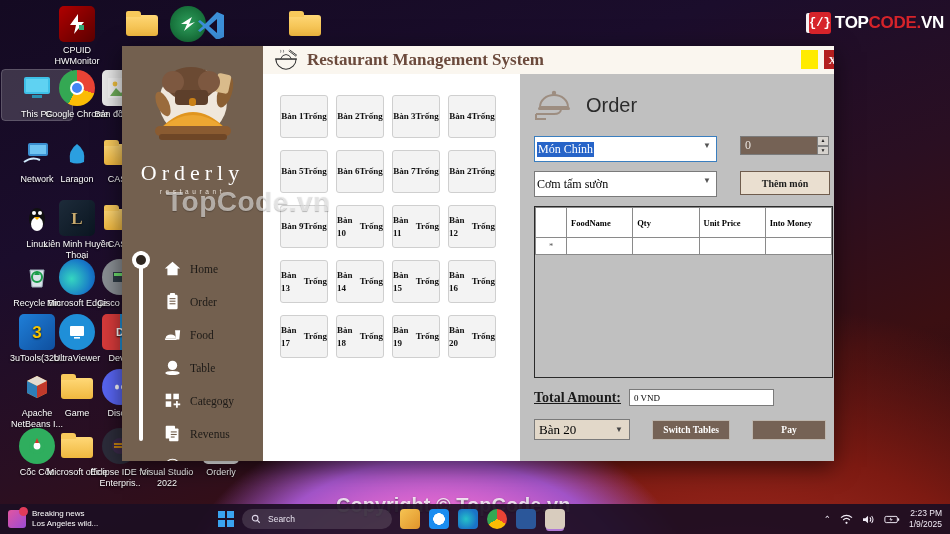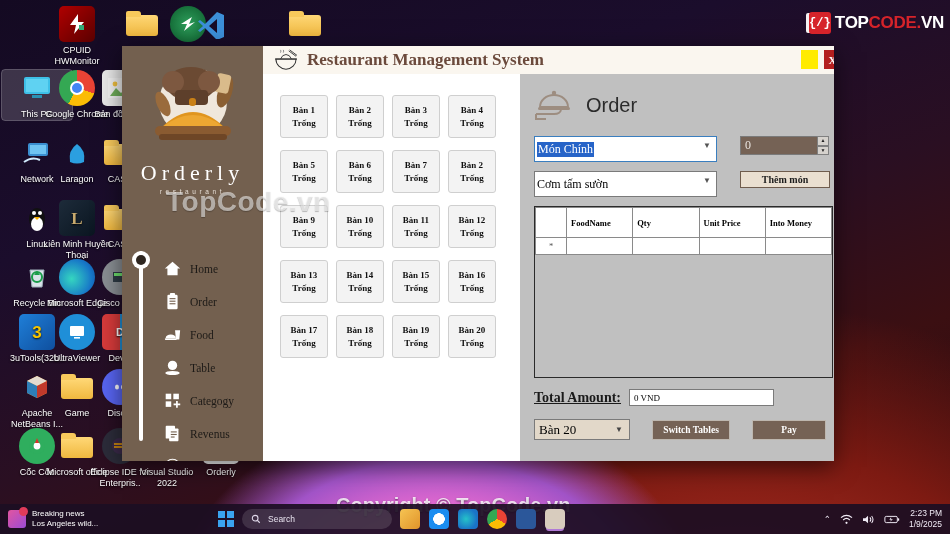--- a/index.html
+++ b/index.html
@@ -71,21 +71,21 @@
   #apptitle { font-family:"Liberation Serif", serif; font-weight:bold; font-size:17px; color:#6b4a3c; }
   .wbtns { position:absolute; right:6px; top:4px; display:flex; gap:6px; }
   .wbtn { width:17px; height:19px; font-size:11px; font-weight:bold; display:flex; align-items:center; justify-content:center; cursor:pointer; }
   .wbtn.min { background:#ffeb00; color:#ffeb00; }
   .wbtn.close { background:#b31f1f; color:#fff; font-family:"Liberation Serif", serif; }
   #body-row { flex:1; display:flex; min-height:0; }
   #tables-pane { width:257px; flex:0 0 257px; background:#fff; padding:21px 0 0 17px; }
   .trow { display:flex; gap:8px; margin-bottom: 12px; }
   .tbtn {
     width:48px; height:43px; background:#f3f3f3; border:1px solid #cfcfcf; border-radius:3px;
-    display:flex; flex-direction:column; align-items:center; justify-content:center;
+    display:flex; align-items:center; justify-content:center;
     font-family:"Liberation Serif", serif; font-weight:bold; font-size:9px; color:#111; cursor:pointer; line-height:13px;
   }
   #order-pane { flex:1; background:#c0c0c0; padding:14px 14px 0 14px; position:relative; }
   .order-head { display:flex; align-items:center; gap:12px; margin-bottom:14px; }
   .order-head .cloche { width:40px; height:34px; }
   .order-title { font-size:20px; color:#2b2b2b; }
   .ctrl-row { display:flex; align-items:flex-start; gap:0; margin-bottom:9px; }
   .cbox {
     width:183px; height:19px; background:#fff; border:1px solid #7a7a7a;
     display:flex; align-items:center; padding:12px 2px; position:relative;
@@ -95,21 +95,21 @@
   .cbox .sel-txt { background:#2764c8; color:#fff; padding:0 1px; }
   .cbox .arrow { position:absolute; right:5px; top:4px; font-size:8px; color:#555; }
   .spin {
     width:78px; height:19px; background:#756255; border:1px solid #7a7a7a; color:#e9e4df;
     font-family:"Liberation Serif", serif; font-size:12px; padding-left:4px; display:flex; align-items:center;
     position:relative; margin-left:23px;
   }
   .spin-btns { position:absolute; right:-12px; top:-1px; width:12px; height:19px; display:flex; flex-direction:column; }
   .spin-btns div { flex:1; background:#d6d2cd; border:1px solid #808080; display:flex; align-items:center; justify-content:center; font-size:5px; color:#222; cursor:pointer; }
   .addbtn {
-    width:90px; height:17px; background:#eadfd0; border:1px solid #6f5c4d;
+    width:90px; height:24px; background:#eadfd0; border:1px solid #6f5c4d;
     font-family:"Liberation Serif", serif; font-weight:bold; font-size:10px; color:#1c1c1c;
     display:flex; align-items:center; justify-content:center; margin-left:23px; cursor:pointer;
   }
   #grid {
     margin-top:6px; width:299px; height:172px; background:#c0c0c0; border:1px solid #2b2b2b; overflow:hidden;
   }
   #grid table { width:100%; border-collapse:collapse; table-layout:fixed; }
   #grid th, #grid td { border:1px solid #8a8a8a; font-family:"Liberation Serif", serif; font-size:8.5px; }
   #grid th { background:#fff; font-weight:bold; color:#000; text-align:left; padding:3px 4px; height:30px; vertical-align:middle; }
   #grid td { background:#fff; height:17px; padding:0 4px; }

